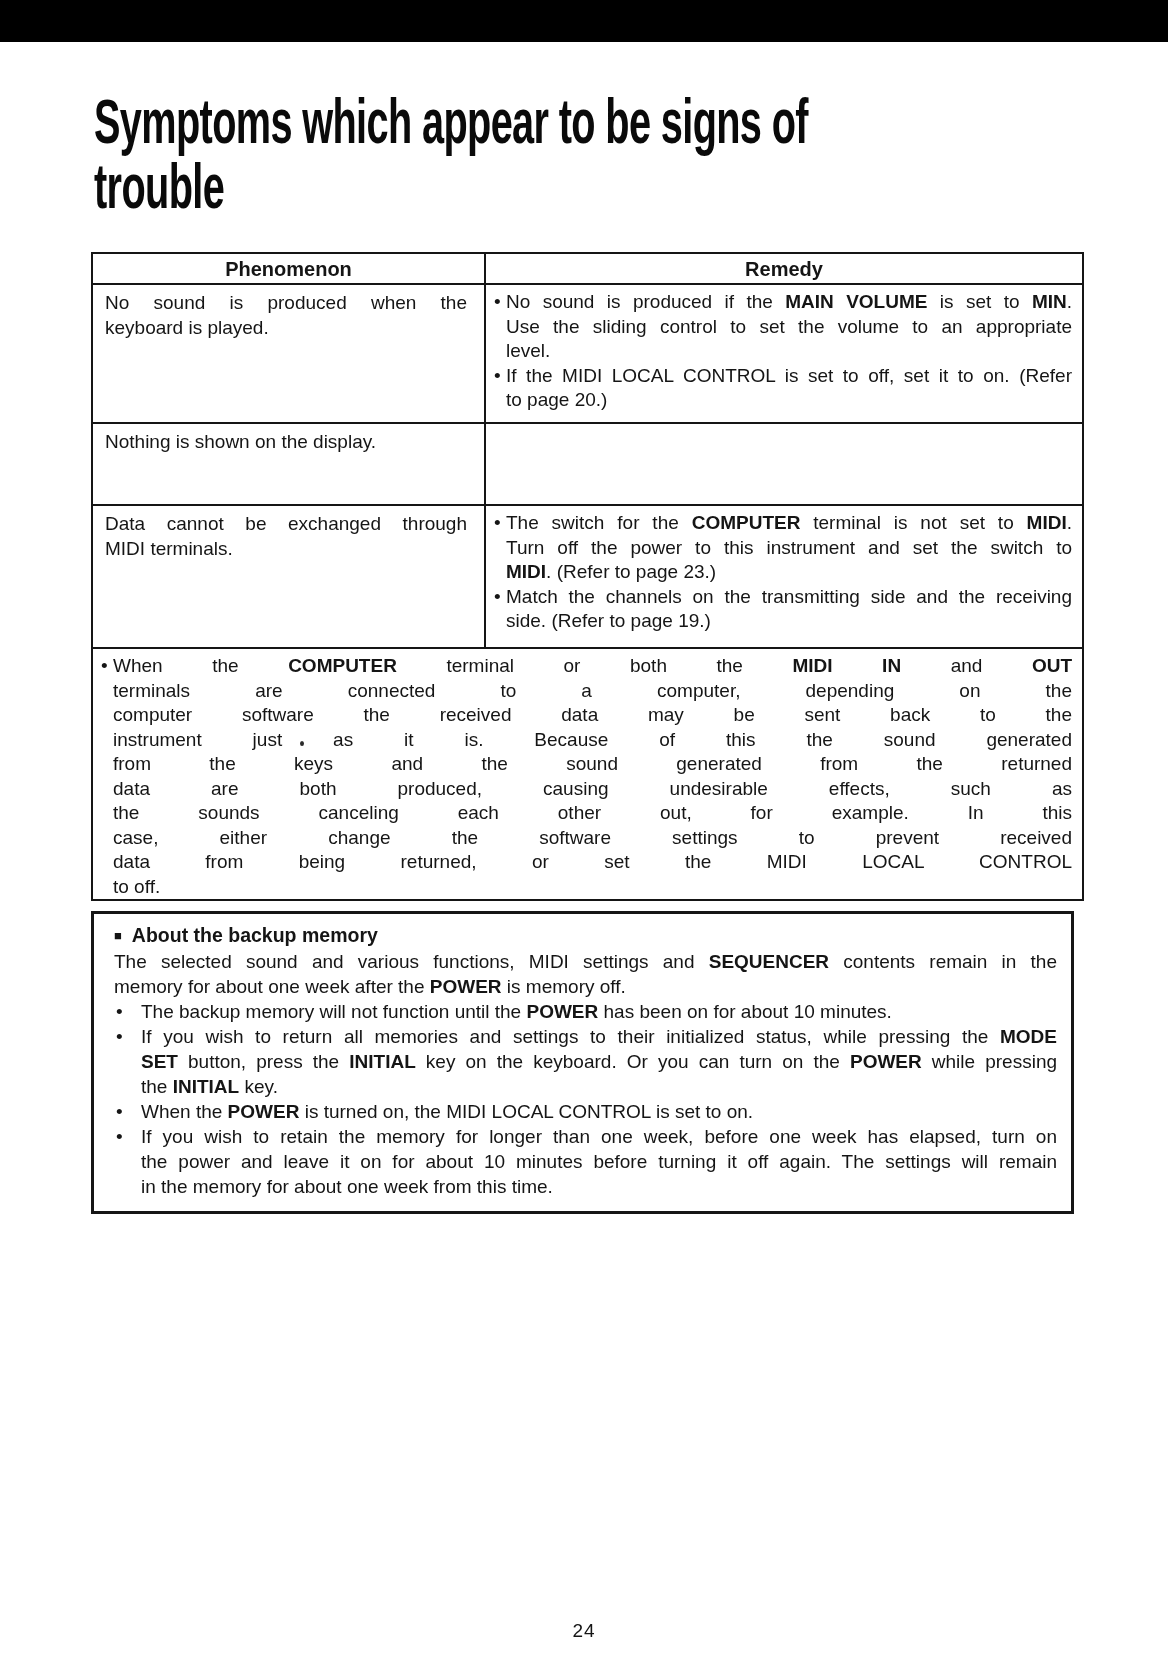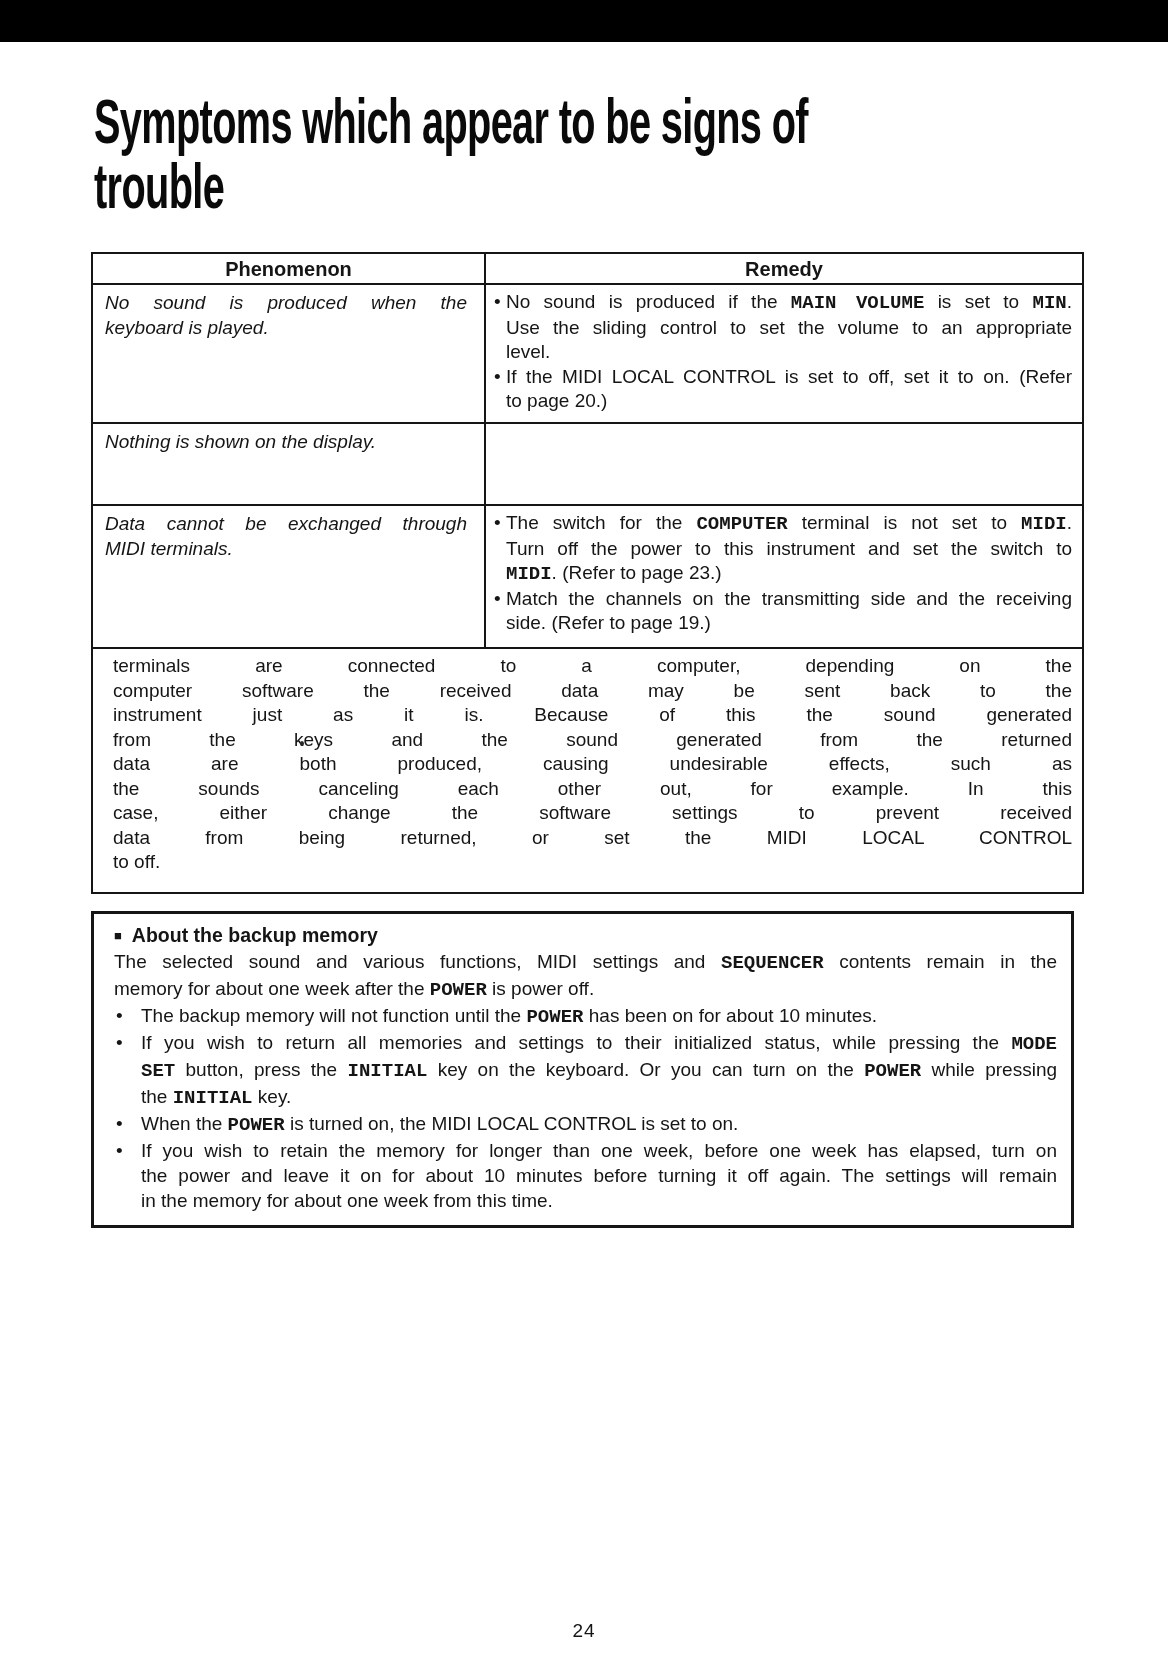--- a/index.html
+++ b/index.html
@@ -21,37 +21,37 @@
   .trow{display:flex;}
   .trow + .trow{border-top:2px solid #151515;}
   .cph{width:393px;flex:none;border-right:2px solid #151515;box-sizing:border-box;}
   .cre{flex:1;min-width:0;}
   .thead{min-height:29px;}
   .hcell{font-weight:bold;font-size:20px;text-align:center;line-height:28px;padding-top:1px;}
   .tbl .trow:nth-child(2){min-height:137px;}
   .tbl .trow:nth-child(3){min-height:80px;}
   .tbl .trow:nth-child(4){min-height:141px;}
   .tbl .trow:nth-child(5){min-height:243px;}
-  .cph.body{padding:6px 17px 0 12px;font-style:italic;}
+  .cph.body{padding:6px 17px 0 12px;}
   .cre.body{padding:5px 10px 0 8px;}
   .jline{text-align:justify;text-align-last:justify;}
   .lline{text-align:left;}
   .bdot{display:inline-block;}
   .cre .bdot{width:12px;}
   .cre .cont{padding-left:12px;}
   
   .membox{
     position:absolute;left:91px;top:911px;width:983px;min-height:292px;box-sizing:border-box;
     border:3px solid #151515;padding:8px 14px 12px 20px;font-size:19px;line-height:25px;
   }
   .membox-heading{font-weight:bold;font-size:19.5px;line-height:27px;}
   .sq{font-size:13px;margin-right:10px;vertical-align:2px;}
   .membox .bdot{width:27px;padding-left:2px;box-sizing:border-box;}
   .membox .cont{padding-left:27px;}
-  b{font-weight:bold;font-family:Liberation Mono, monospace;}
+  b{font-weight:bold;}
   .pagenum{position:absolute;left:0;top:1620px;width:1168px;text-align:center;font-size:19px;letter-spacing:1px;}
   .artifact-dot{position:absolute;left:300px;top:741px;width:4px;height:5px;background:#2a2a2a;border-radius:50%;}
 </style>
 </head>
 <body>
 
 <div class="page">
   <div class="topbar"></div>
 
   <h1 class="title">
@@ -100,20 +100,21 @@
           </div>
           <div>
             <div class="jline"><span class="bdot">•</span><span>Match the channels on the transmitting side and the receiving</span></div>
             <div class="lline cont"><span>side. (Refer to page 19.)</span></div>
           </div>
         </div>
       </div>
       <div class="trow">
         <div class="cre body">
           <div>
+            <div class="jline"><span class="bdot">•</span><span>When the </span><b>COMPUTER</b><span> terminal or both the </span><b>MIDI IN</b><span> and </span><b>OUT</b></div>
             <div class="jline cont"><span>terminals are connected to a computer, depending on the</span></div>
             <div class="jline cont"><span>computer software the received data may be sent back to the</span></div>
             <div class="jline cont"><span>instrument just as it is. Because of this the sound generated</span></div>
             <div class="jline cont"><span>from the keys and the sound generated from the returned</span></div>
             <div class="jline cont"><span>data are both produced, causing undesirable effects, such as</span></div>
             <div class="jline cont"><span>the sounds canceling each other out, for example. In this</span></div>
             <div class="jline cont"><span>case, either change the software settings to prevent received</span></div>
             <div class="jline cont"><span>data from being returned, or set the MIDI LOCAL CONTROL</span></div>
             <div class="lline cont"><span>to off.</span></div>
           </div>
@@ -122,21 +123,21 @@
     </div>
 
   <div class="artifact-dot"></div>
 
   <div class="membox">
     <div class="membox-heading">
       <span class="sq">■</span><span>About the backup memory</span>
     </div>
     <div id="membox-intro">
         <div class="jline"><span>The selected sound and various functions, MIDI settings and </span><b>SEQUENCER</b><span> contents remain in the</span></div>
-        <div class="lline"><span>memory for about one week after the </span><b>POWER</b><span> is power off.</span></div>
+        <div class="lline"><span>memory for about one week after the </span><b>POWER</b><span> is memory off.</span></div>
       </div>
     <div id="membox-bullets">
         <div>
           <div class="lline"><span class="bdot">•</span><span>The backup memory will not function until the </span><b>POWER</b><span> has been on for about 10 minutes.</span></div>
         </div>
         <div>
           <div class="jline"><span class="bdot">•</span><span>If you wish to return all memories and settings to their initialized status, while pressing the </span><b>MODE</b></div>
           <div class="jline cont"><b>SET</b><span> button, press the </span><b>INITIAL</b><span> key on the keyboard. Or you can turn on the </span><b>POWER</b><span> while pressing</span></div>
           <div class="lline cont"><span>the </span><b>INITIAL</b><span> key.</span></div>
         </div>

